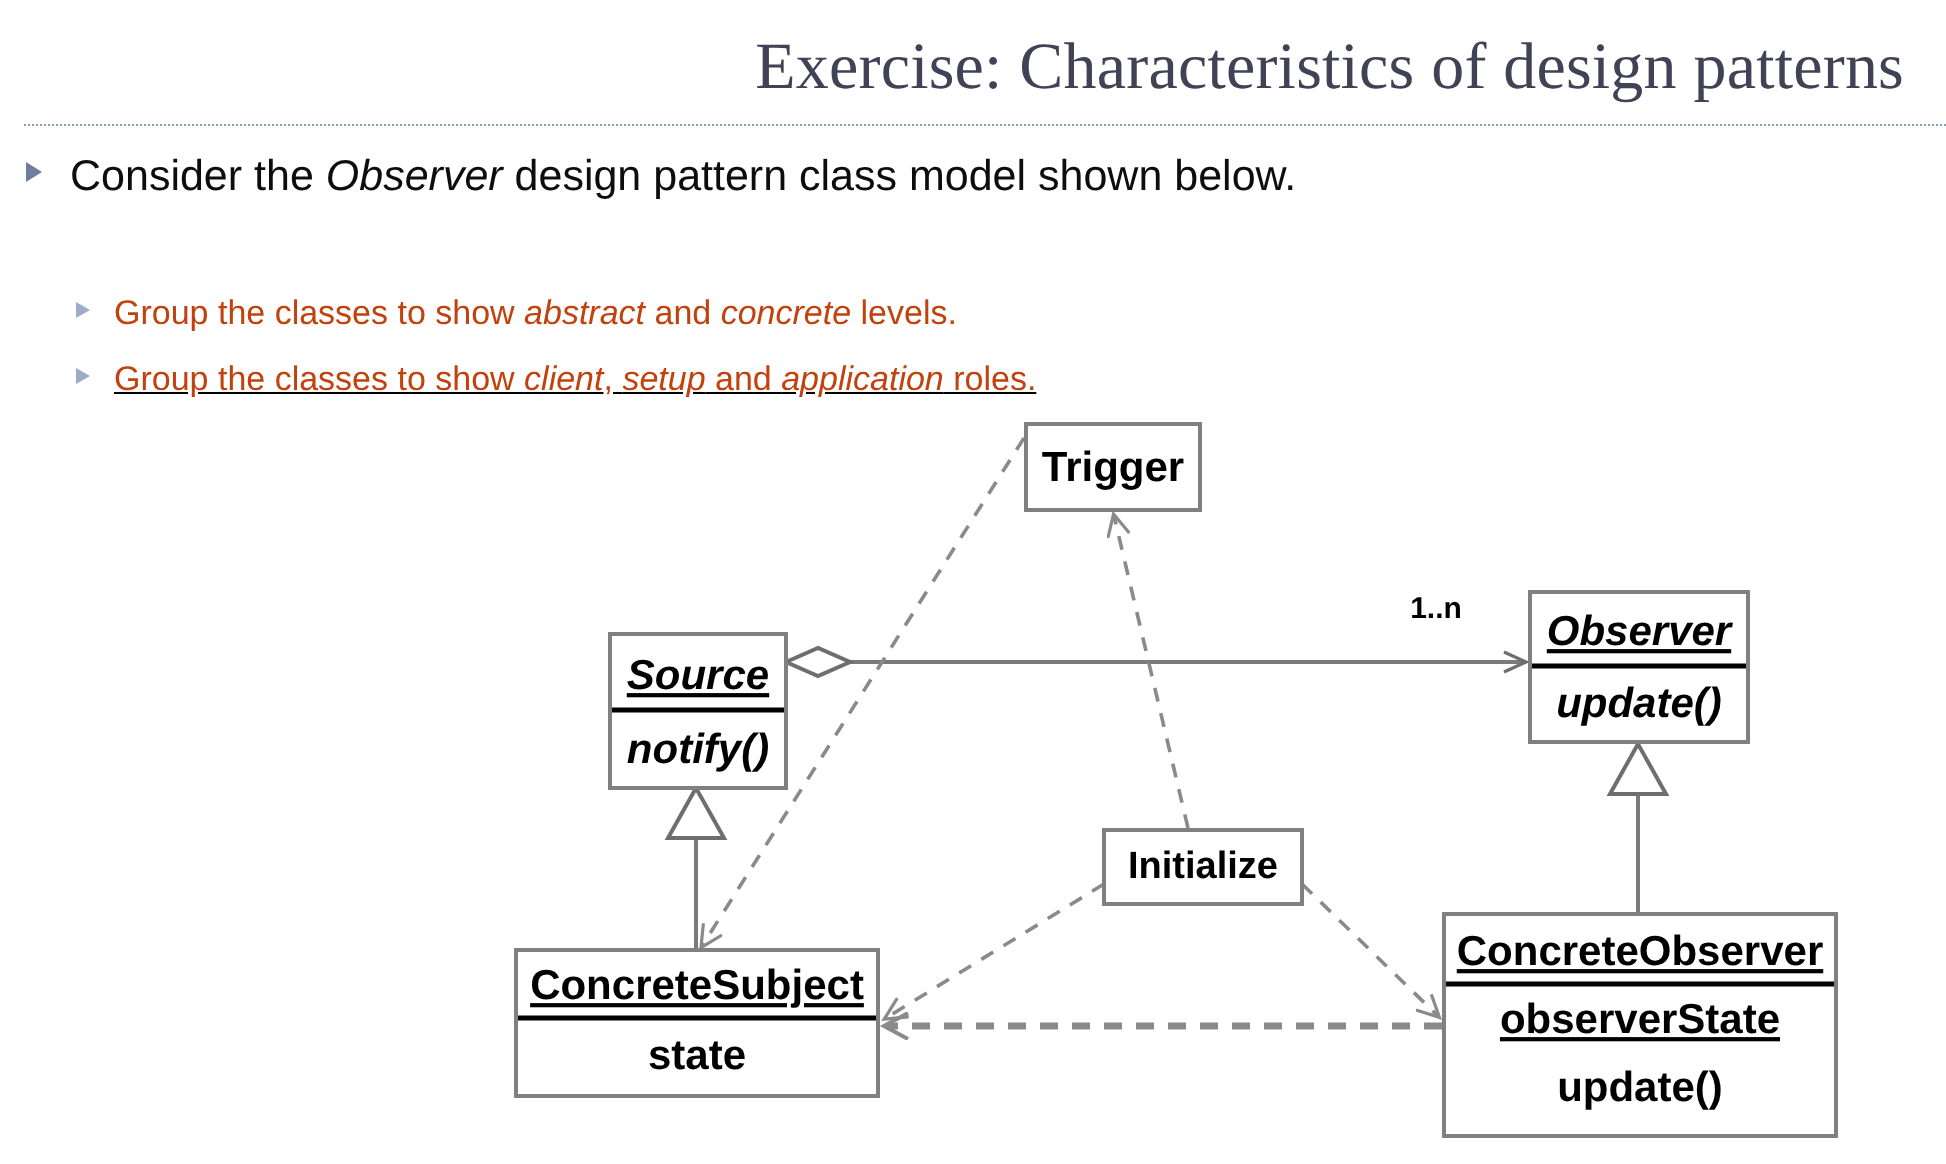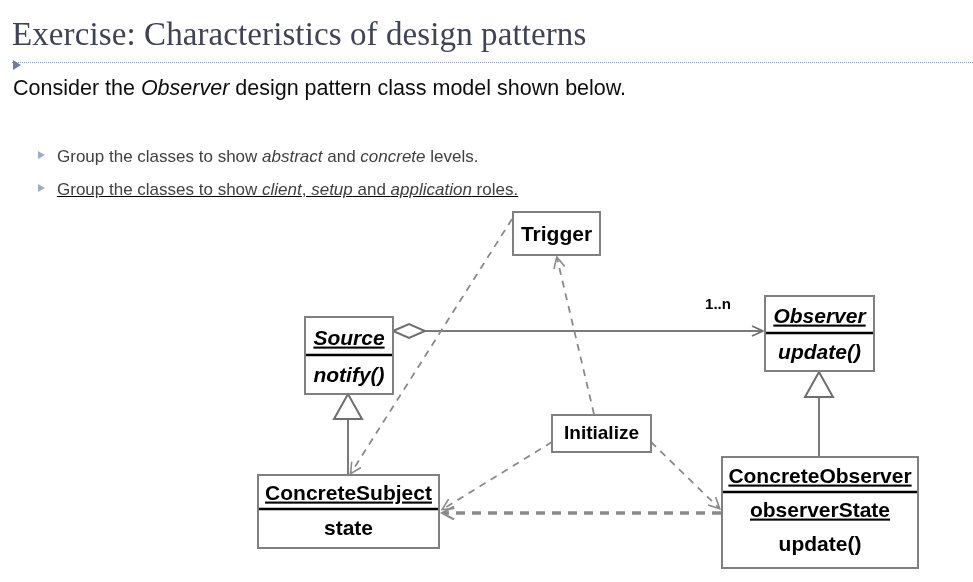--- a/index.html
+++ b/index.html
@@ -23,20 +23,21 @@
     left: 12px;
     top: 14px;
     width: 940px;
     font-family: "Liberation Serif", serif;
     font-size: 33px;
     line-height: 40px;
     font-weight: 400;
     color: #3f4355;
     letter-spacing: 0.1px;
     white-space: nowrap;
+    text-align: right;
   }
   #title-divider {
     position: absolute;
     left: 12px;
     top: 62px;
     width: 961px;
     height: 0;
     border-top: 1px dotted #8e9cb8;
   }
 
@@ -49,22 +50,21 @@
   .tri {
     display: inline-block;
     width: 0;
     height: 0;
     border-top: 5px solid transparent;
     border-bottom: 5px solid transparent;
     flex: 0 0 auto;
   }
   #bullet-l1 {
     left: 13px;
-    top: 64px;
-    flex-direction: column;
+    top: 74px;
   }
   #bullet-l1 .tri {
     border-left: 8px solid #6f7ea0;
     margin-right: 14px;
     position: relative;
     top: -4px;
   }
   #bullet-l1 .btext {
     font-size: 21.5px;
     line-height: 28px;
@@ -81,21 +81,21 @@
     border-top-width: 4.5px;
     border-bottom-width: 4.5px;
     border-left: 7px solid #9badc9;
     margin-right: 12px;
     position: relative;
     top: -3px;
   }
   .sub-bullet .btext {
     font-size: 17px;
     line-height: 23px;
-    color: #404040;
+    color: #c2410c;
     white-space: nowrap;
     font-family: "Liberation Sans", sans-serif;
   }
   .btext i { font-style: italic; }
 
   
   #uml-diagram {
     position: absolute;
     left: 0;
     top: 0;

